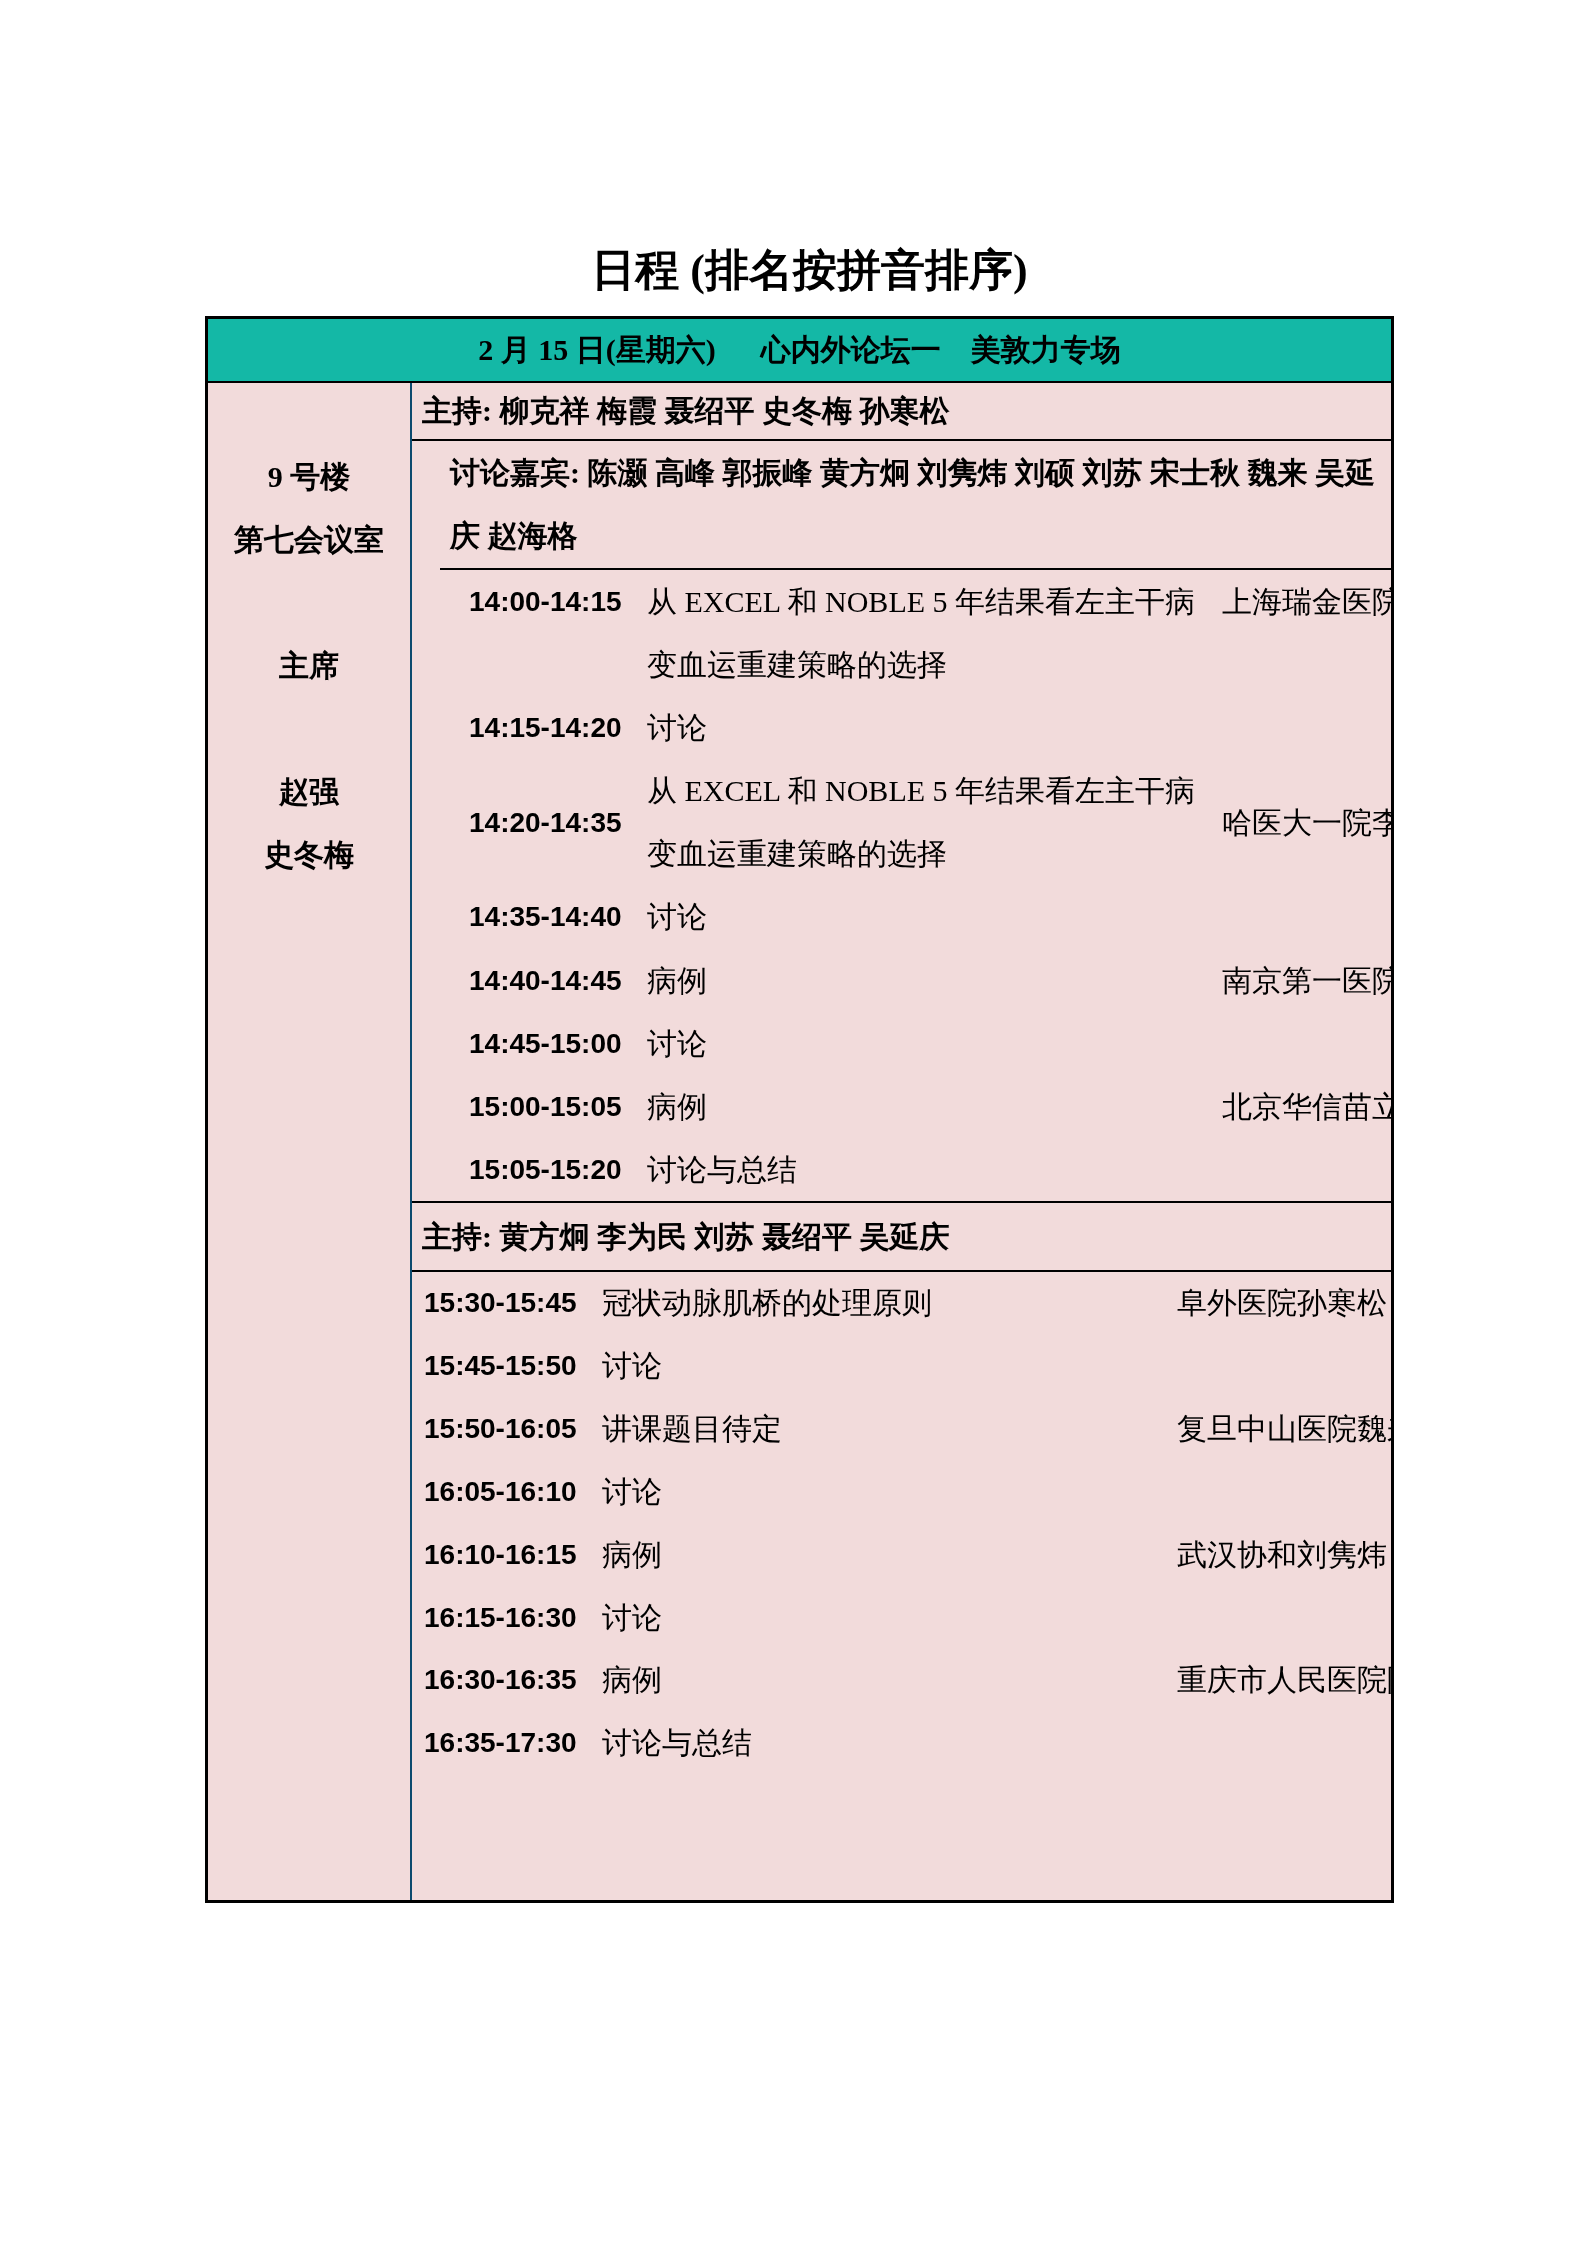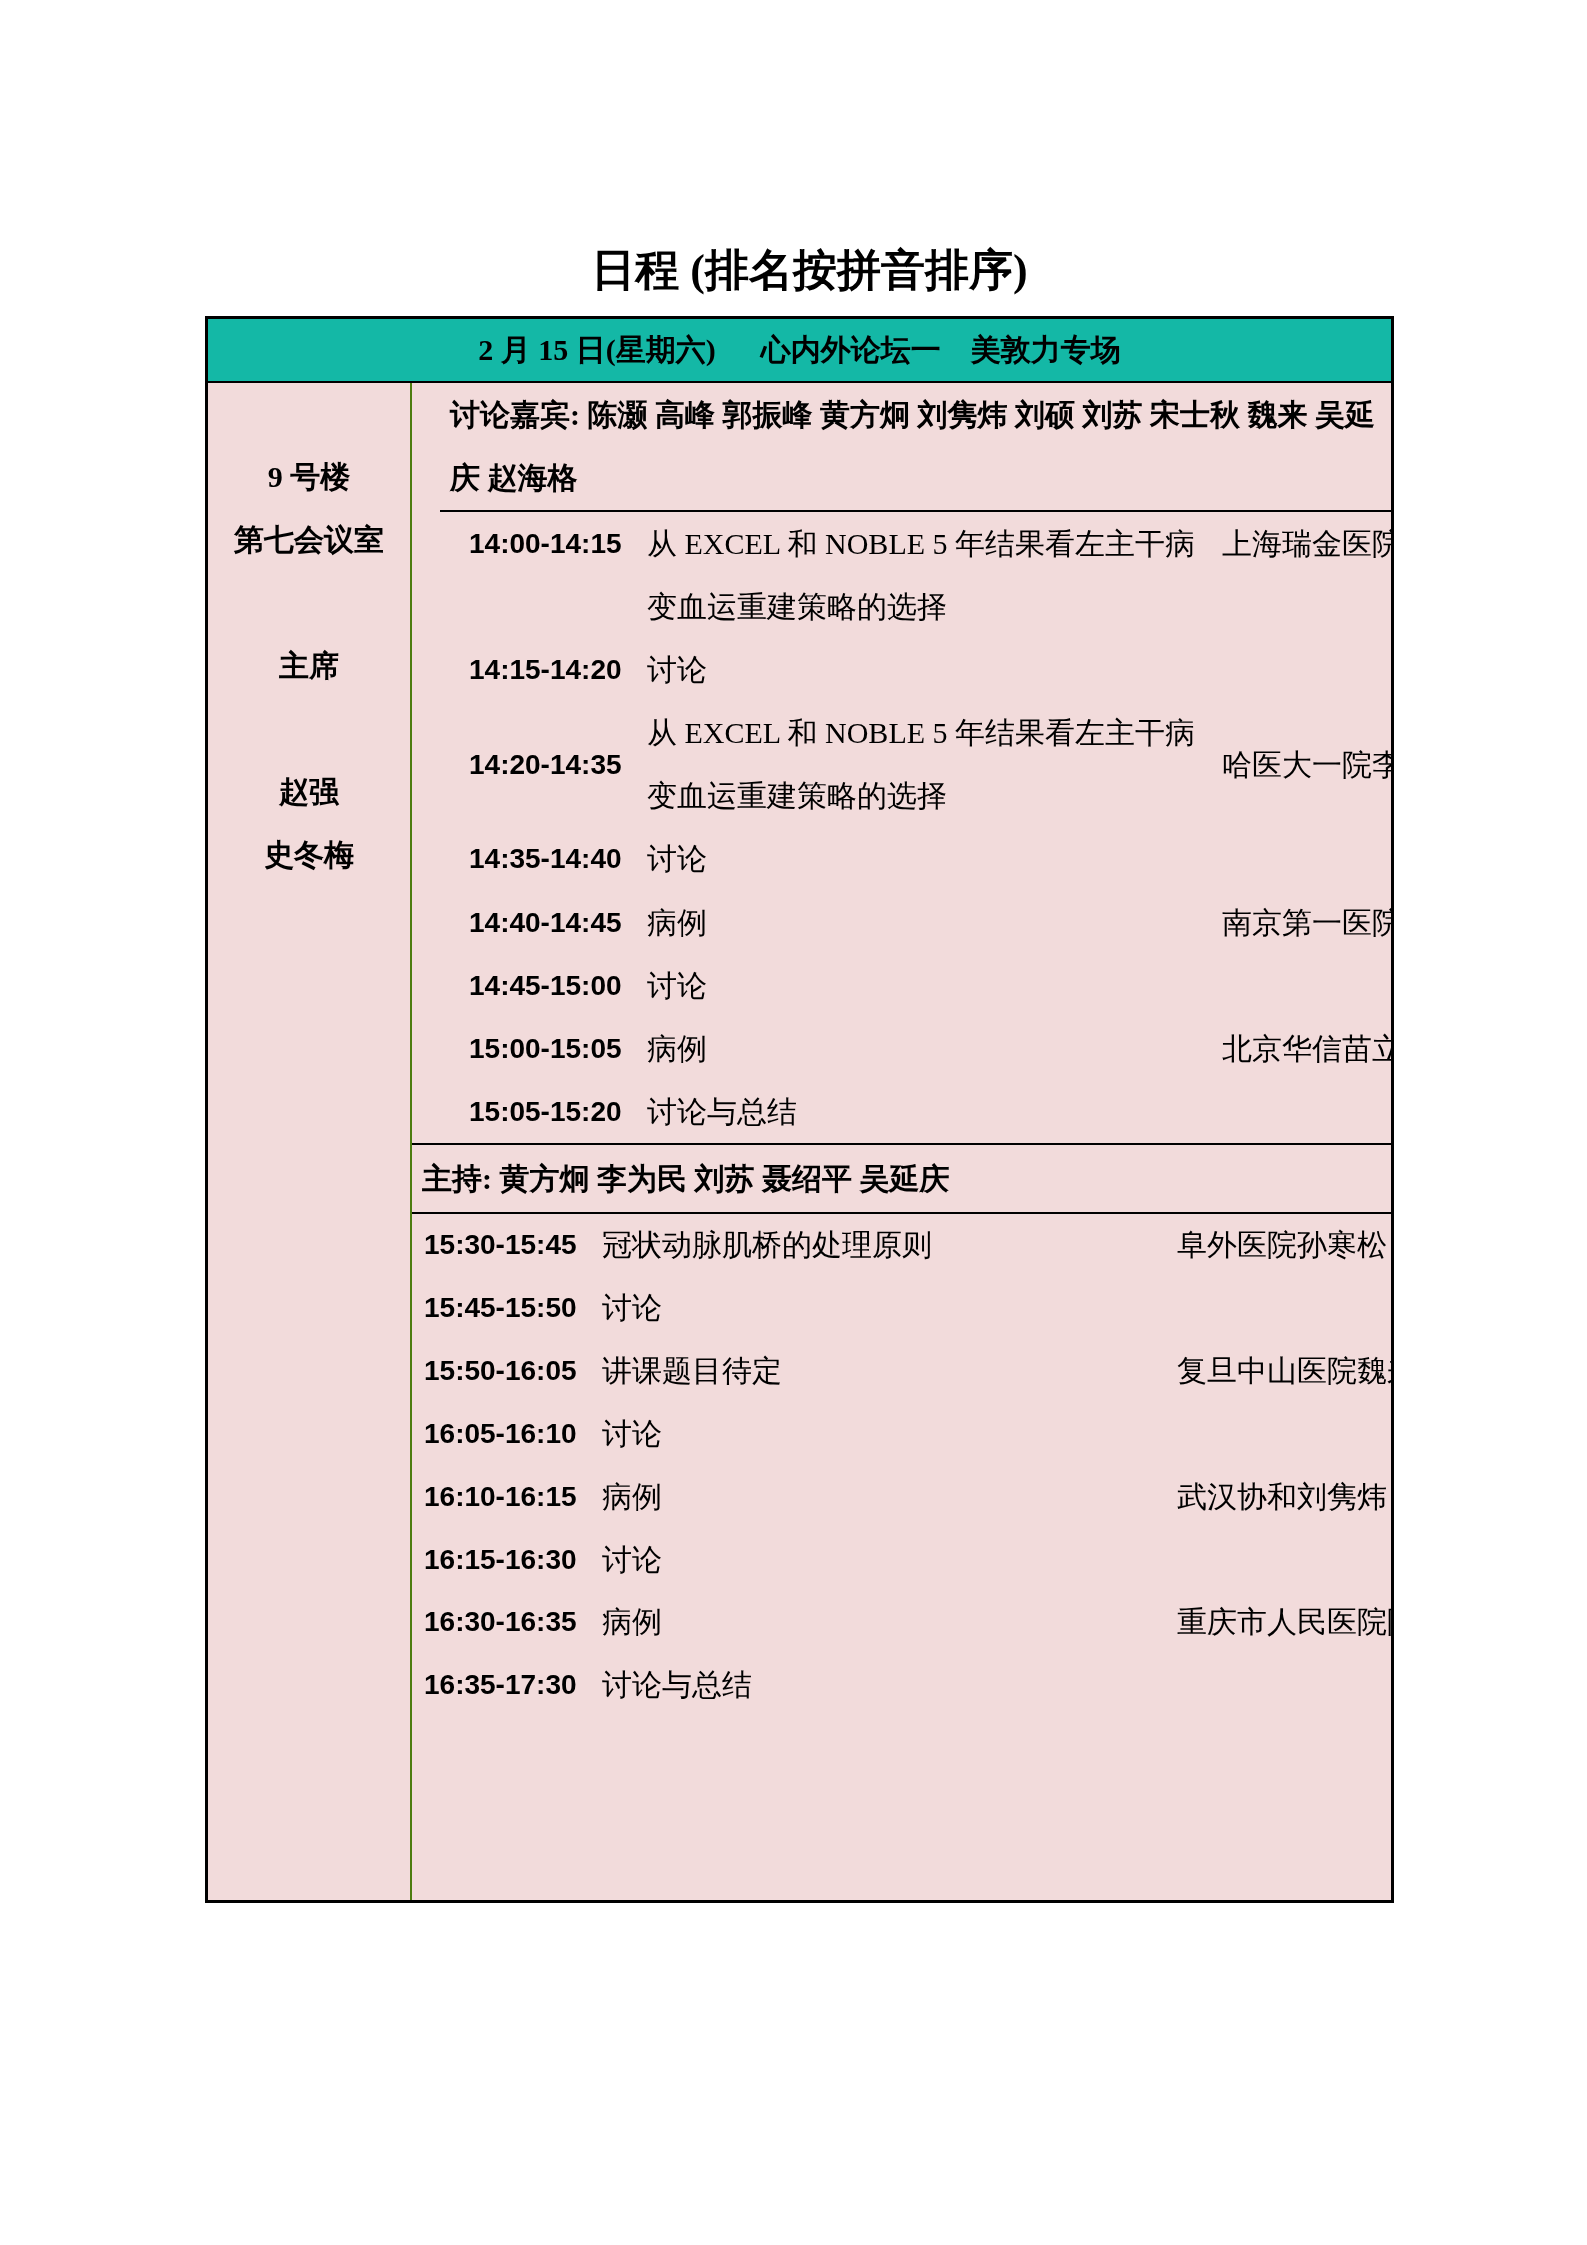--- a/index.html
+++ b/index.html
@@ -52,21 +52,21 @@
     white-space: pre-wrap;
   }
   .tbody {
     flex: 1;
     display: flex;
     min-height: 0;
   }
   .venue-cell {
     box-sizing: border-box;
     width: 204px;
-    border-right: 2px solid #4d7c0f;
+    border-right: 2px solid #0c4a6e;
     text-align: center;
     font-weight: bold;
     font-size: 30px;
     line-height: 63px;
     padding-top: 62px;
   }
   .venue-cell .gap { height: 63px; }
   .content-col {
     flex: 1;
     display: flex;
@@ -153,20 +153,21 @@
         <div>第七会议室</div>
         <div class="gap"></div>
         <div>主席</div>
         <div class="gap"></div>
         <div>赵强</div>
         <div>史冬梅</div>
       </div>
 
       <div class="content-col">
 
+        <div class="hosts-row h1">主持: 柳克祥 梅霞 聂绍平 史冬梅 孙寒松</div>
         <div class="panelists-row p1">讨论嘉宾: 陈灏 高峰 郭振峰 黄方炯 刘隽炜 刘硕 刘苏 宋士秋 魏来 吴延
 庆 赵海格</div>
 
         <div class="block block1">
           <div class="entry align-top">
             <div class="time">14:00-14:15</div>
             <div class="topic">从 EXCEL 和 NOBLE 5 年结果看左主干病
 变血运重建策略的选择</div>
             <div class="speaker">上海瑞金医院赵强</div>
           </div>

